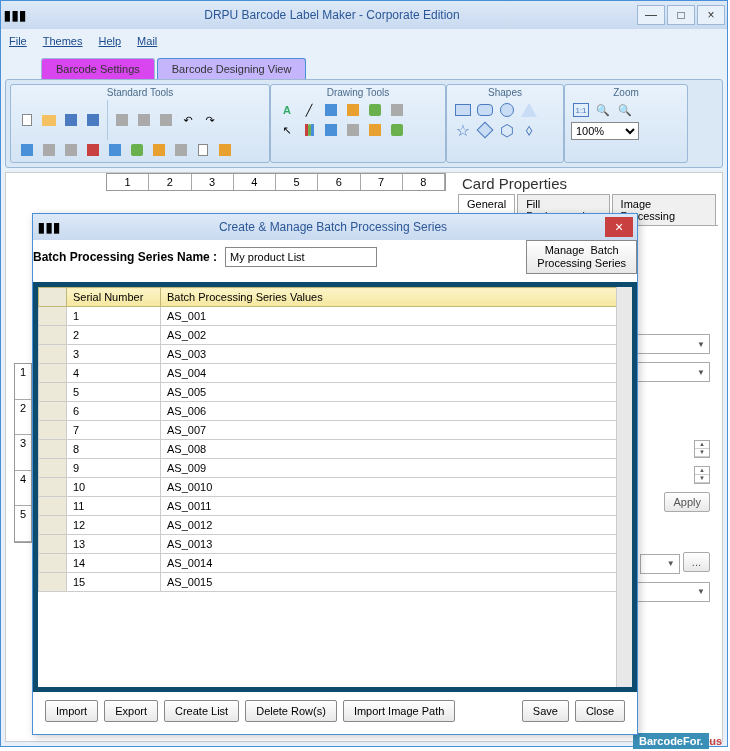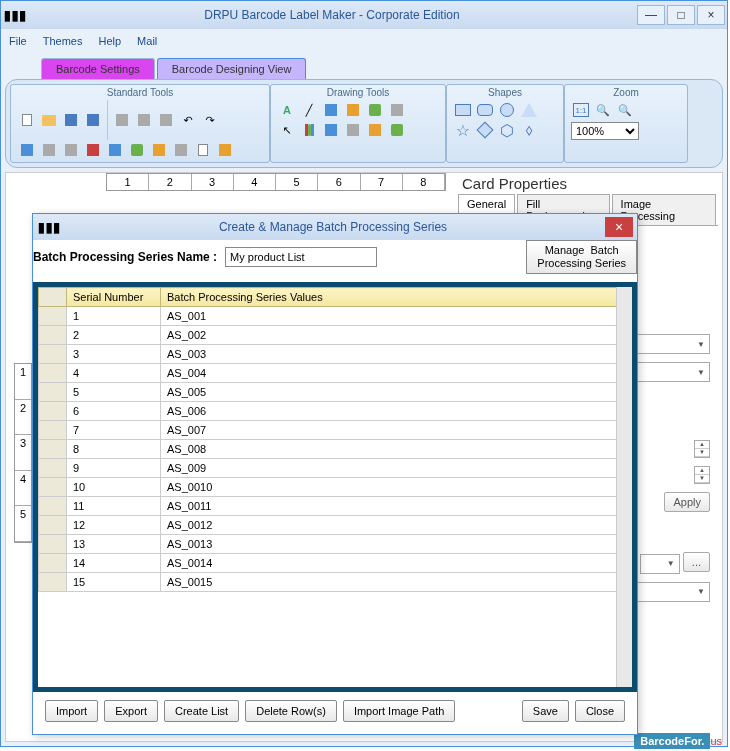--- a/index.html
+++ b/index.html
@@ -5,25 +5,25 @@
 *{box-sizing:border-box;font-family:"Segoe UI",Tahoma,sans-serif;font-size:11px;margin:0;padding:0}
 body{background:#fff;width:730px;height:751px;overflow:hidden;position:relative}
 .window{width:728px;border:1px solid #4a90d9;background:#e8f0f9}
 .titlebar{height:28px;background:linear-gradient(#dde9f7,#c9daf0);display:flex;align-items:center;padding:0 2px}
 .titlebar-icon{width:24px;height:20px;display:flex;align-items:center;justify-content:center;font-size:14px}
 .titlebar-title{flex:1;text-align:center;color:#2b5797;font-size:12px}
 .titlebar-btns{display:flex;gap:2px}
 .titlebar-btn{width:28px;height:20px;background:#e8f0f9;border:1px solid #9bb8d6;display:flex;align-items:center;justify-content:center;font-size:12px;color:#333;cursor:pointer}
 .titlebar-btn.close{background:#e8f0f9}
 .menubar{height:24px;background:#e8f0f9;display:flex;align-items:center;padding:0 8px;gap:16px}
-.menu-item{color:#1a4b8c;cursor:pointer}
+.menu-item{color:#1a4b8c;text-decoration:underline;cursor:pointer}
 .tabs{height:26px;display:flex;align-items:flex-end;padding-left:40px;gap:2px}
 .tab{padding:4px 14px;background:#d946ef;border:1px solid #9bb8d6;border-bottom:none;border-radius:3px 3px 0 0;cursor:pointer;color:#333}
 .tab.active{background:#c4b5fd;border-color:#4a90d9}
-.ribbon{background:#dae7f5;border:1px solid #9bb8d6;margin:0 4px;padding:4px;display:flex;gap:0;border-radius:12px}
+.ribbon{background:#dae7f5;border:1px solid #9bb8d6;margin:0 4px;padding:4px;display:flex;gap:0;border-radius:3px}
 .ribbon-group{border:1px solid #9bb8d6;border-radius:3px;background:linear-gradient(#e8f2fc,#d4e4f4);padding:2px 6px 2px 6px;display:flex;flex-direction:column}
 .ribbon-label{text-align:center;color:#4a6a8a;font-size:10px;padding-bottom:2px}
 .ribbon-icons{display:flex;flex-wrap:wrap;gap:2px;align-items:center}
 .ribbon-icon{width:20px;height:20px;display:flex;align-items:center;justify-content:center;cursor:pointer;border-radius:2px}
 .ribbon-sep{width:1px;height:40px;background:#b0c8e0;margin:0 2px}
 .zoom-sel{margin-top:2px;height:18px;width:68px;border:1px solid #888;background:#fff;font-size:11px}
 .workspace{background:#fff;margin:4px;position:relative;height:570px;border:1px solid #ccc}
 .ruler-h{position:absolute;top:0;left:100px;height:18px;width:340px;background:#fff;border:1px solid #999;display:flex;font-size:9px}
 .ruler-h div{flex:1;border-right:1px solid #aaa;text-align:center;padding-top:2px}
 .ruler-v{position:absolute;top:190px;left:8px;width:18px;height:180px;background:#fff;border:1px solid #999;display:flex;flex-direction:column;font-size:9px}
@@ -56,21 +56,21 @@
 .grid th{background:linear-gradient(#fcf4c8,#f5e79e);border:1px solid #c0b878;padding:3px 6px;text-align:left;font-weight:normal;font-size:11px}
 .grid th.rowhead{width:28px;background:#ece9d8}
 .grid td{border:1px solid #ccc;padding:3px 6px;font-size:11px;background:#fff}
 .grid td.rowhead{background:#ece9d8;width:28px}
 .grid-scroll{position:absolute;right:0;top:0;width:16px;height:100%;background:#e8e8e8;border-left:1px solid #ccc}
 .dialog-footer{display:flex;gap:6px;padding:8px 12px 12px 12px;align-items:center}
 .dialog-footer .spacer{flex:1}
 .dlg-btn{border:1px solid #888;background:linear-gradient(#fff,#e8e8e8);padding:4px 10px;font-size:11px;cursor:pointer;border-radius:2px}
 .watermark{position:absolute;bottom:4px;right:8px;font-size:11px}
 .watermark .tag{background:#3a8fb7;color:#fff;padding:2px 6px;font-weight:bold}
-.watermark .us{color:#c94040;font-weight:normal}
+.watermark .us{color:#c94040;font-weight:bold}
 
 
 .i-folder{background:#f5c060;width:14px;height:11px;border-radius:1px}
 .i-save{background:#4a7ac0;width:12px;height:12px}
 .i-doc{background:#fff;border:1px solid #888;width:10px;height:12px}
 .i-green{background:#6ab04c;width:12px;height:12px;border-radius:2px}
 .i-blue{background:#4a90d9;width:12px;height:12px}
 .i-red{background:#c94040;width:12px;height:12px}
 .i-orange{background:#e8a030;width:12px;height:12px}
 .i-gray{background:#aaa;width:12px;height:12px}

